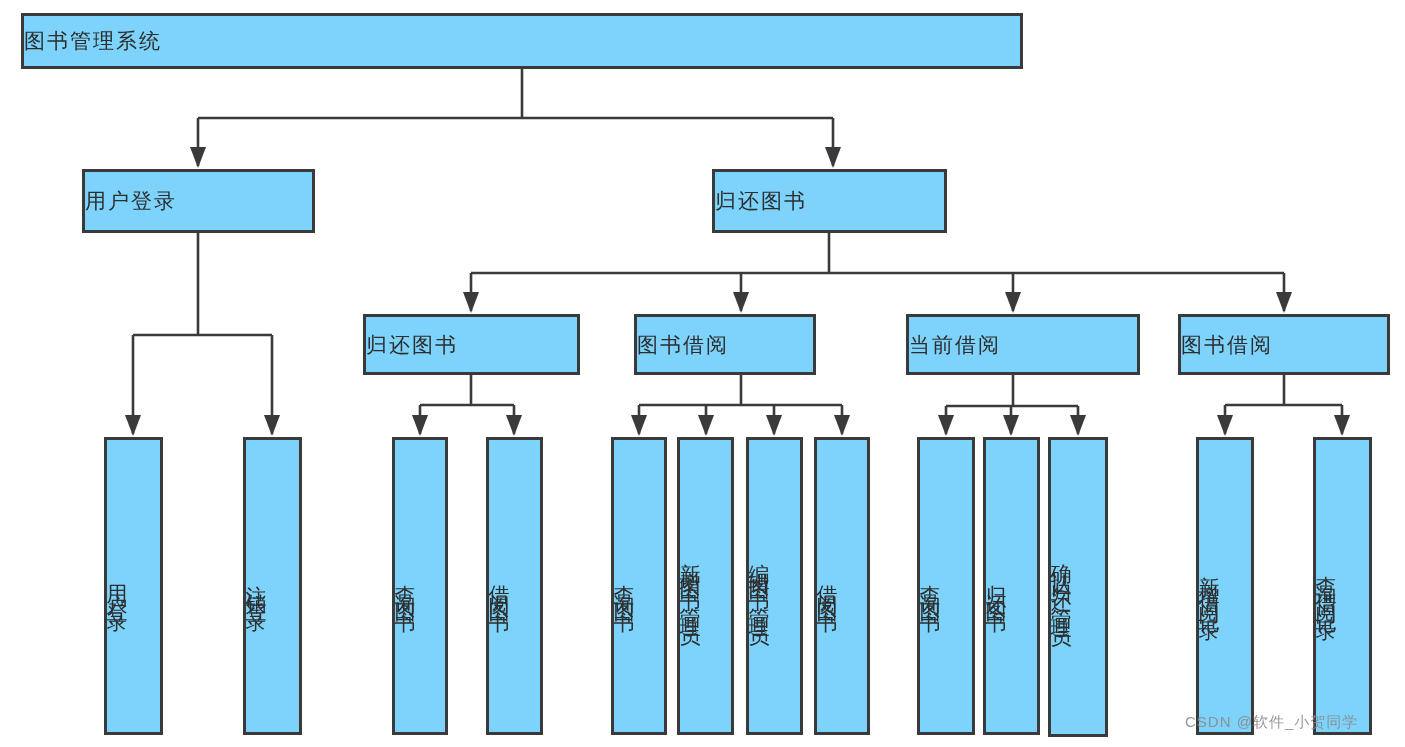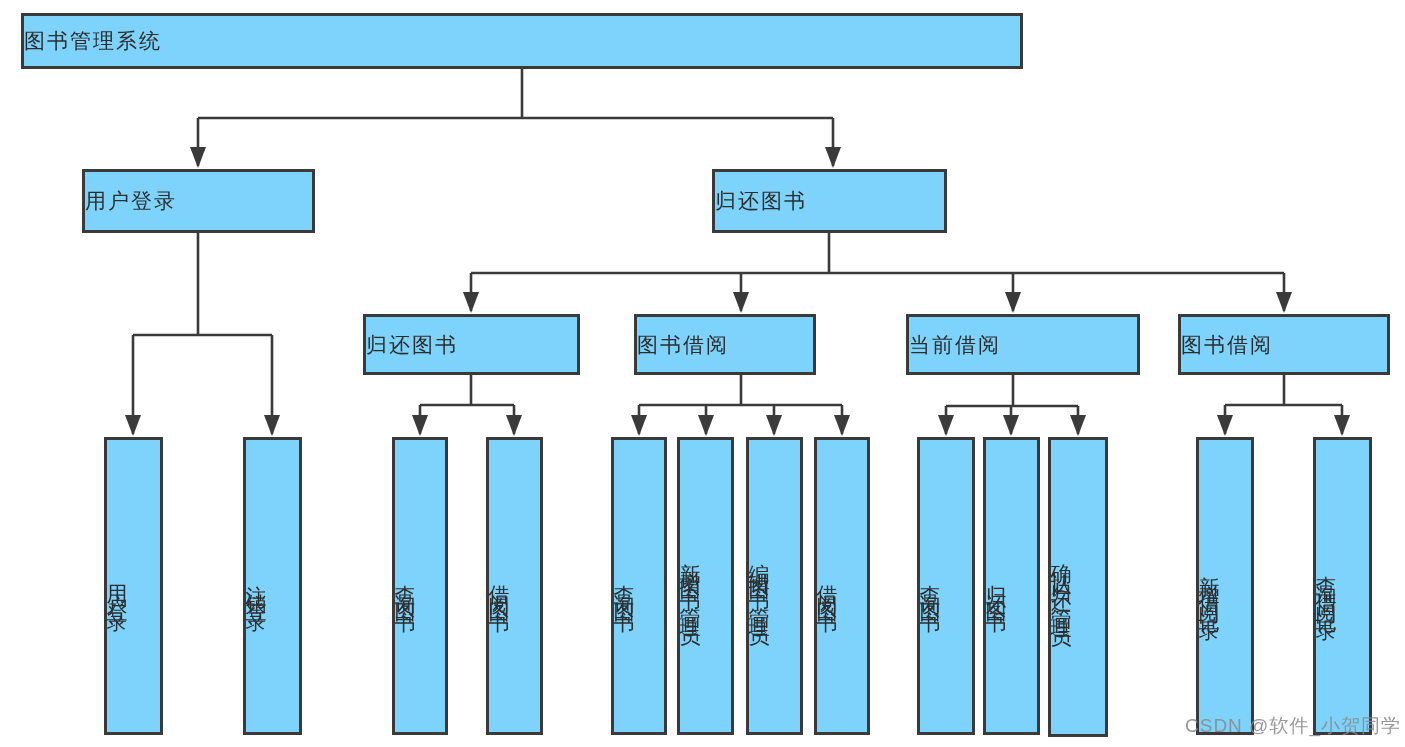--- a/index.html
+++ b/index.html
@@ -13,21 +13,21 @@
     border:3px solid #3a3a3a;background:#7dd3fc;color:#2d2d2d;
     display:flex;align-items:center;justify-content:flex-start;text-align:center;
   }
   .box.h span{font-size:21px;letter-spacing:2px;white-space:nowrap;}
   .box.v span{
     writing-mode:vertical-rl;text-orientation:mixed;
     font-size:21px;letter-spacing:9px;line-height:1;white-space:nowrap;
   }
   .watermark{
     position:absolute;z-index:3;left:1185px;top:713px;
-    font-size:19px;color:rgba(138,138,138,0.88);letter-spacing:1px;white-space:nowrap;
+    font-size:15px;color:rgba(138,138,138,0.88);letter-spacing:1px;white-space:nowrap;
   }
 </style>
 </head>
 <body>
 
 <div class="canvas">
 
   <svg class="wires" width="1405" height="747">
       <line x1="522" y1="69" x2="522" y2="118" stroke="#3a3a3a" stroke-width="2.6"></line>
       <line x1="198" y1="233" x2="198" y2="335" stroke="#3a3a3a" stroke-width="2.6"></line>

